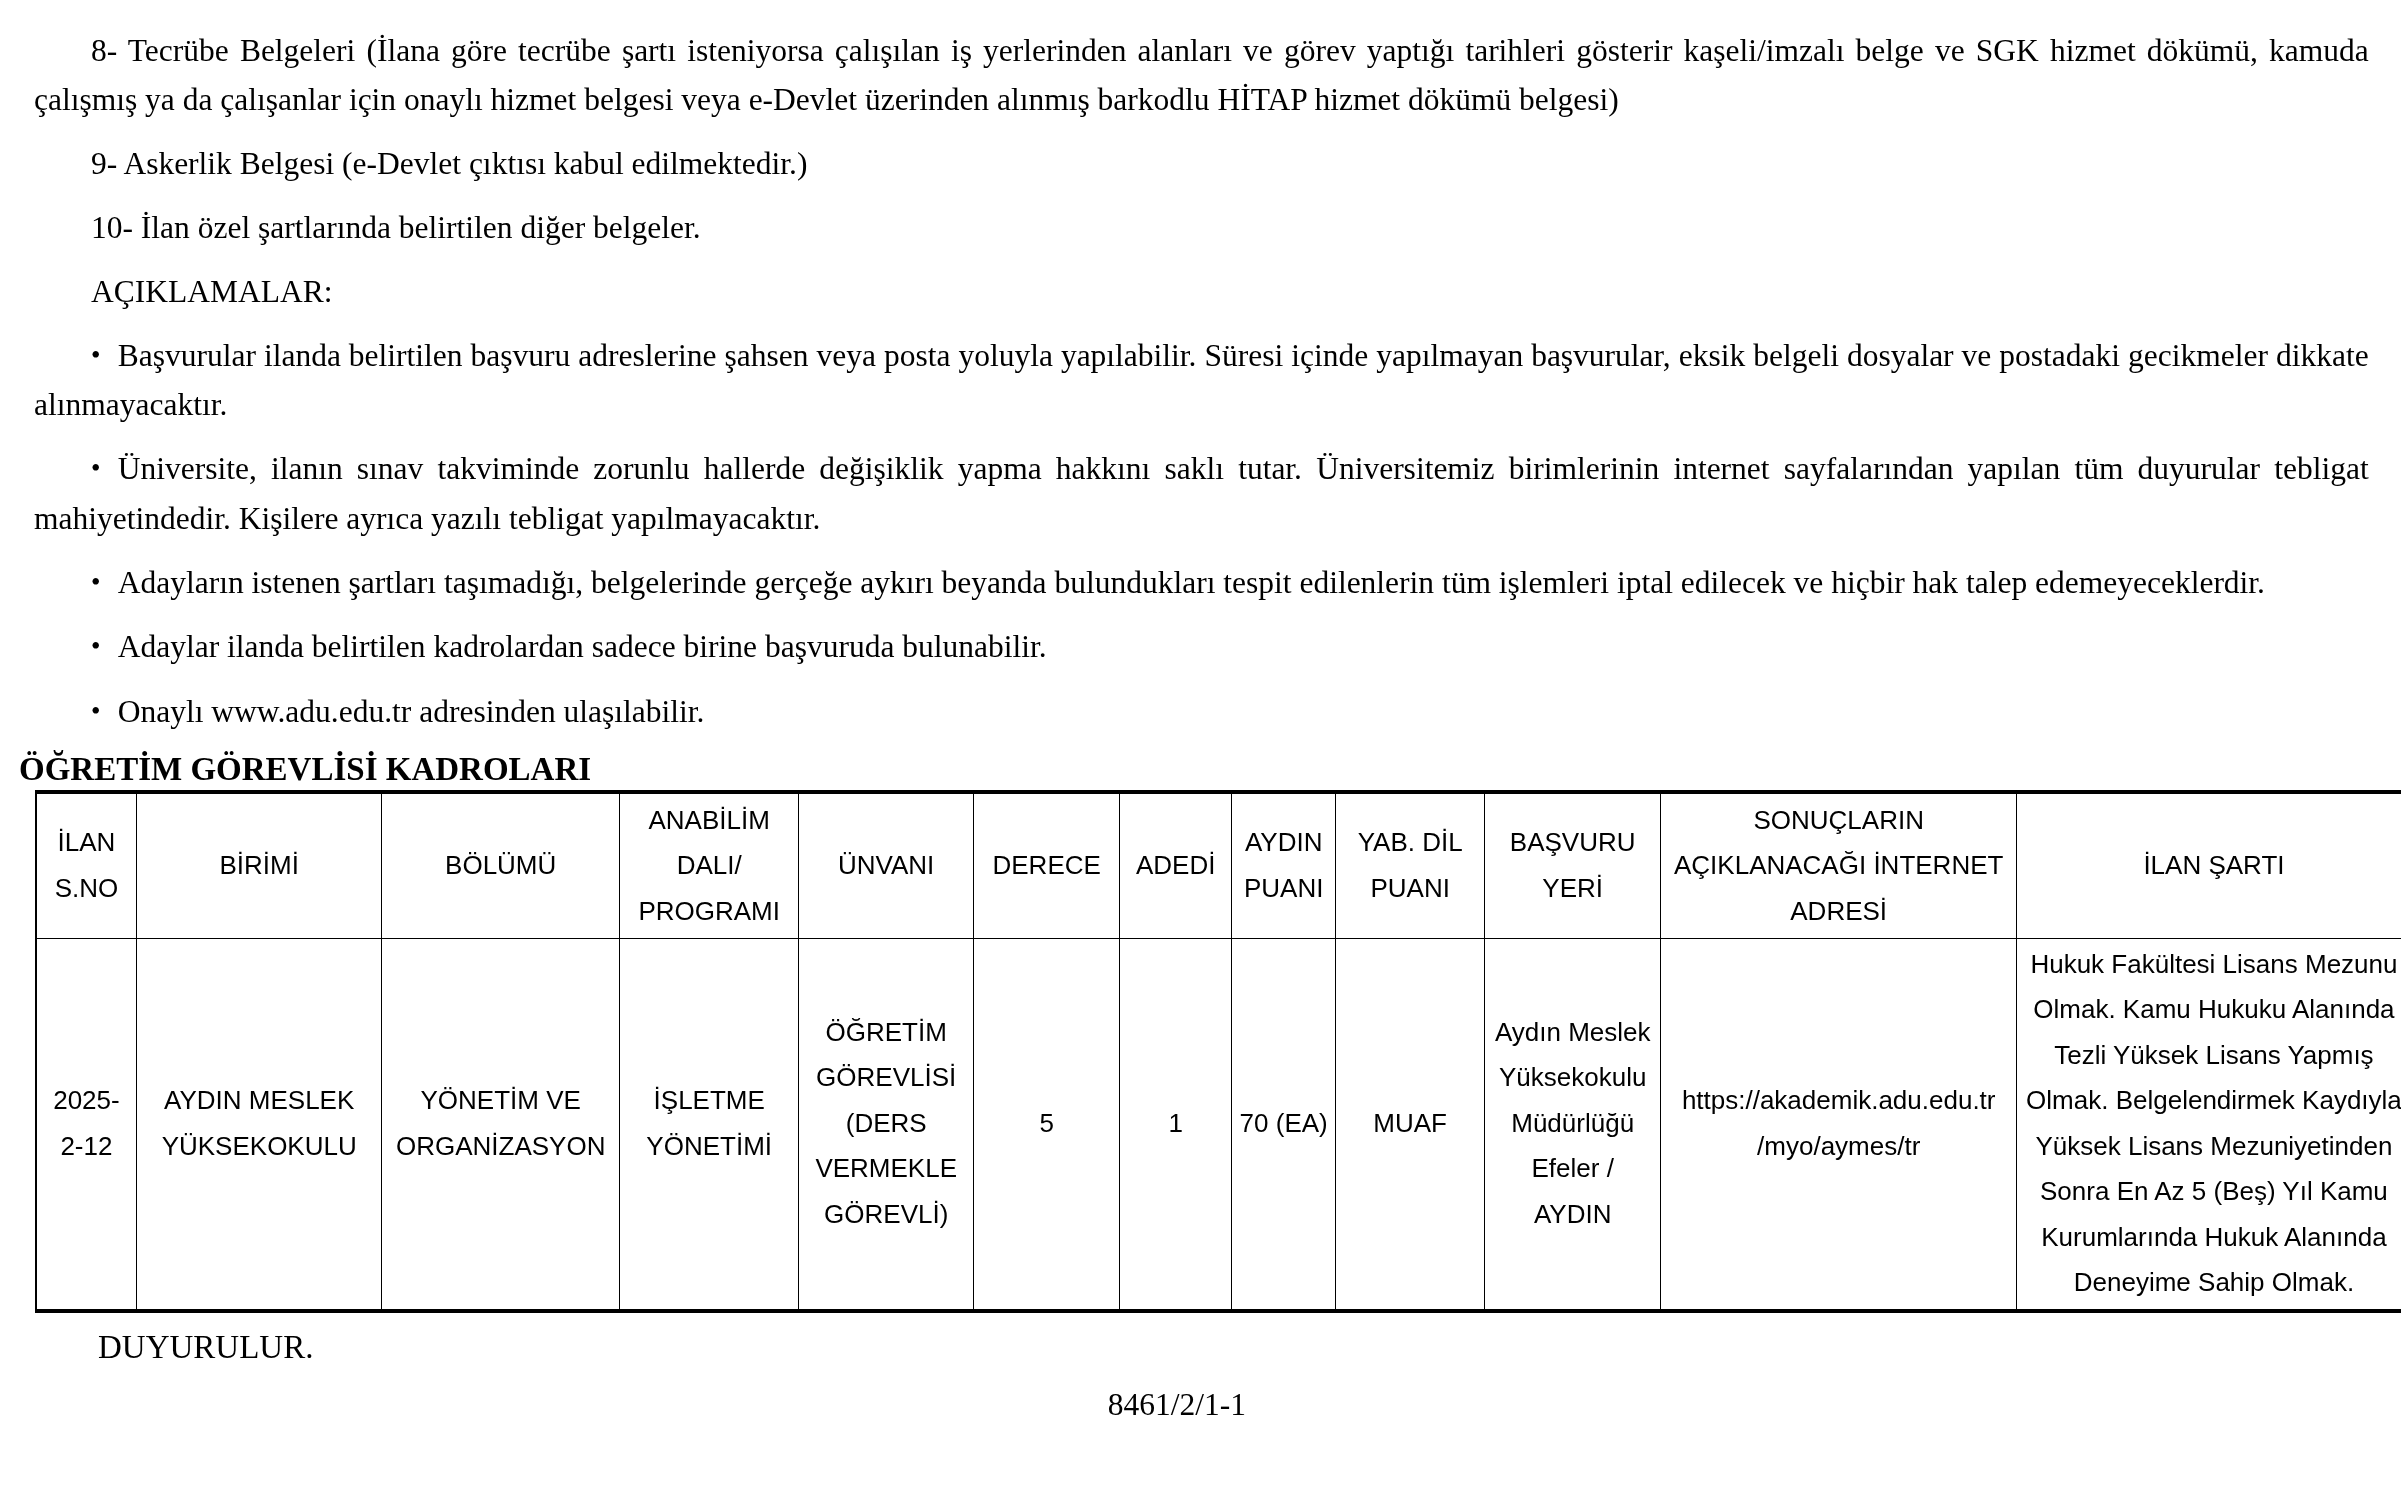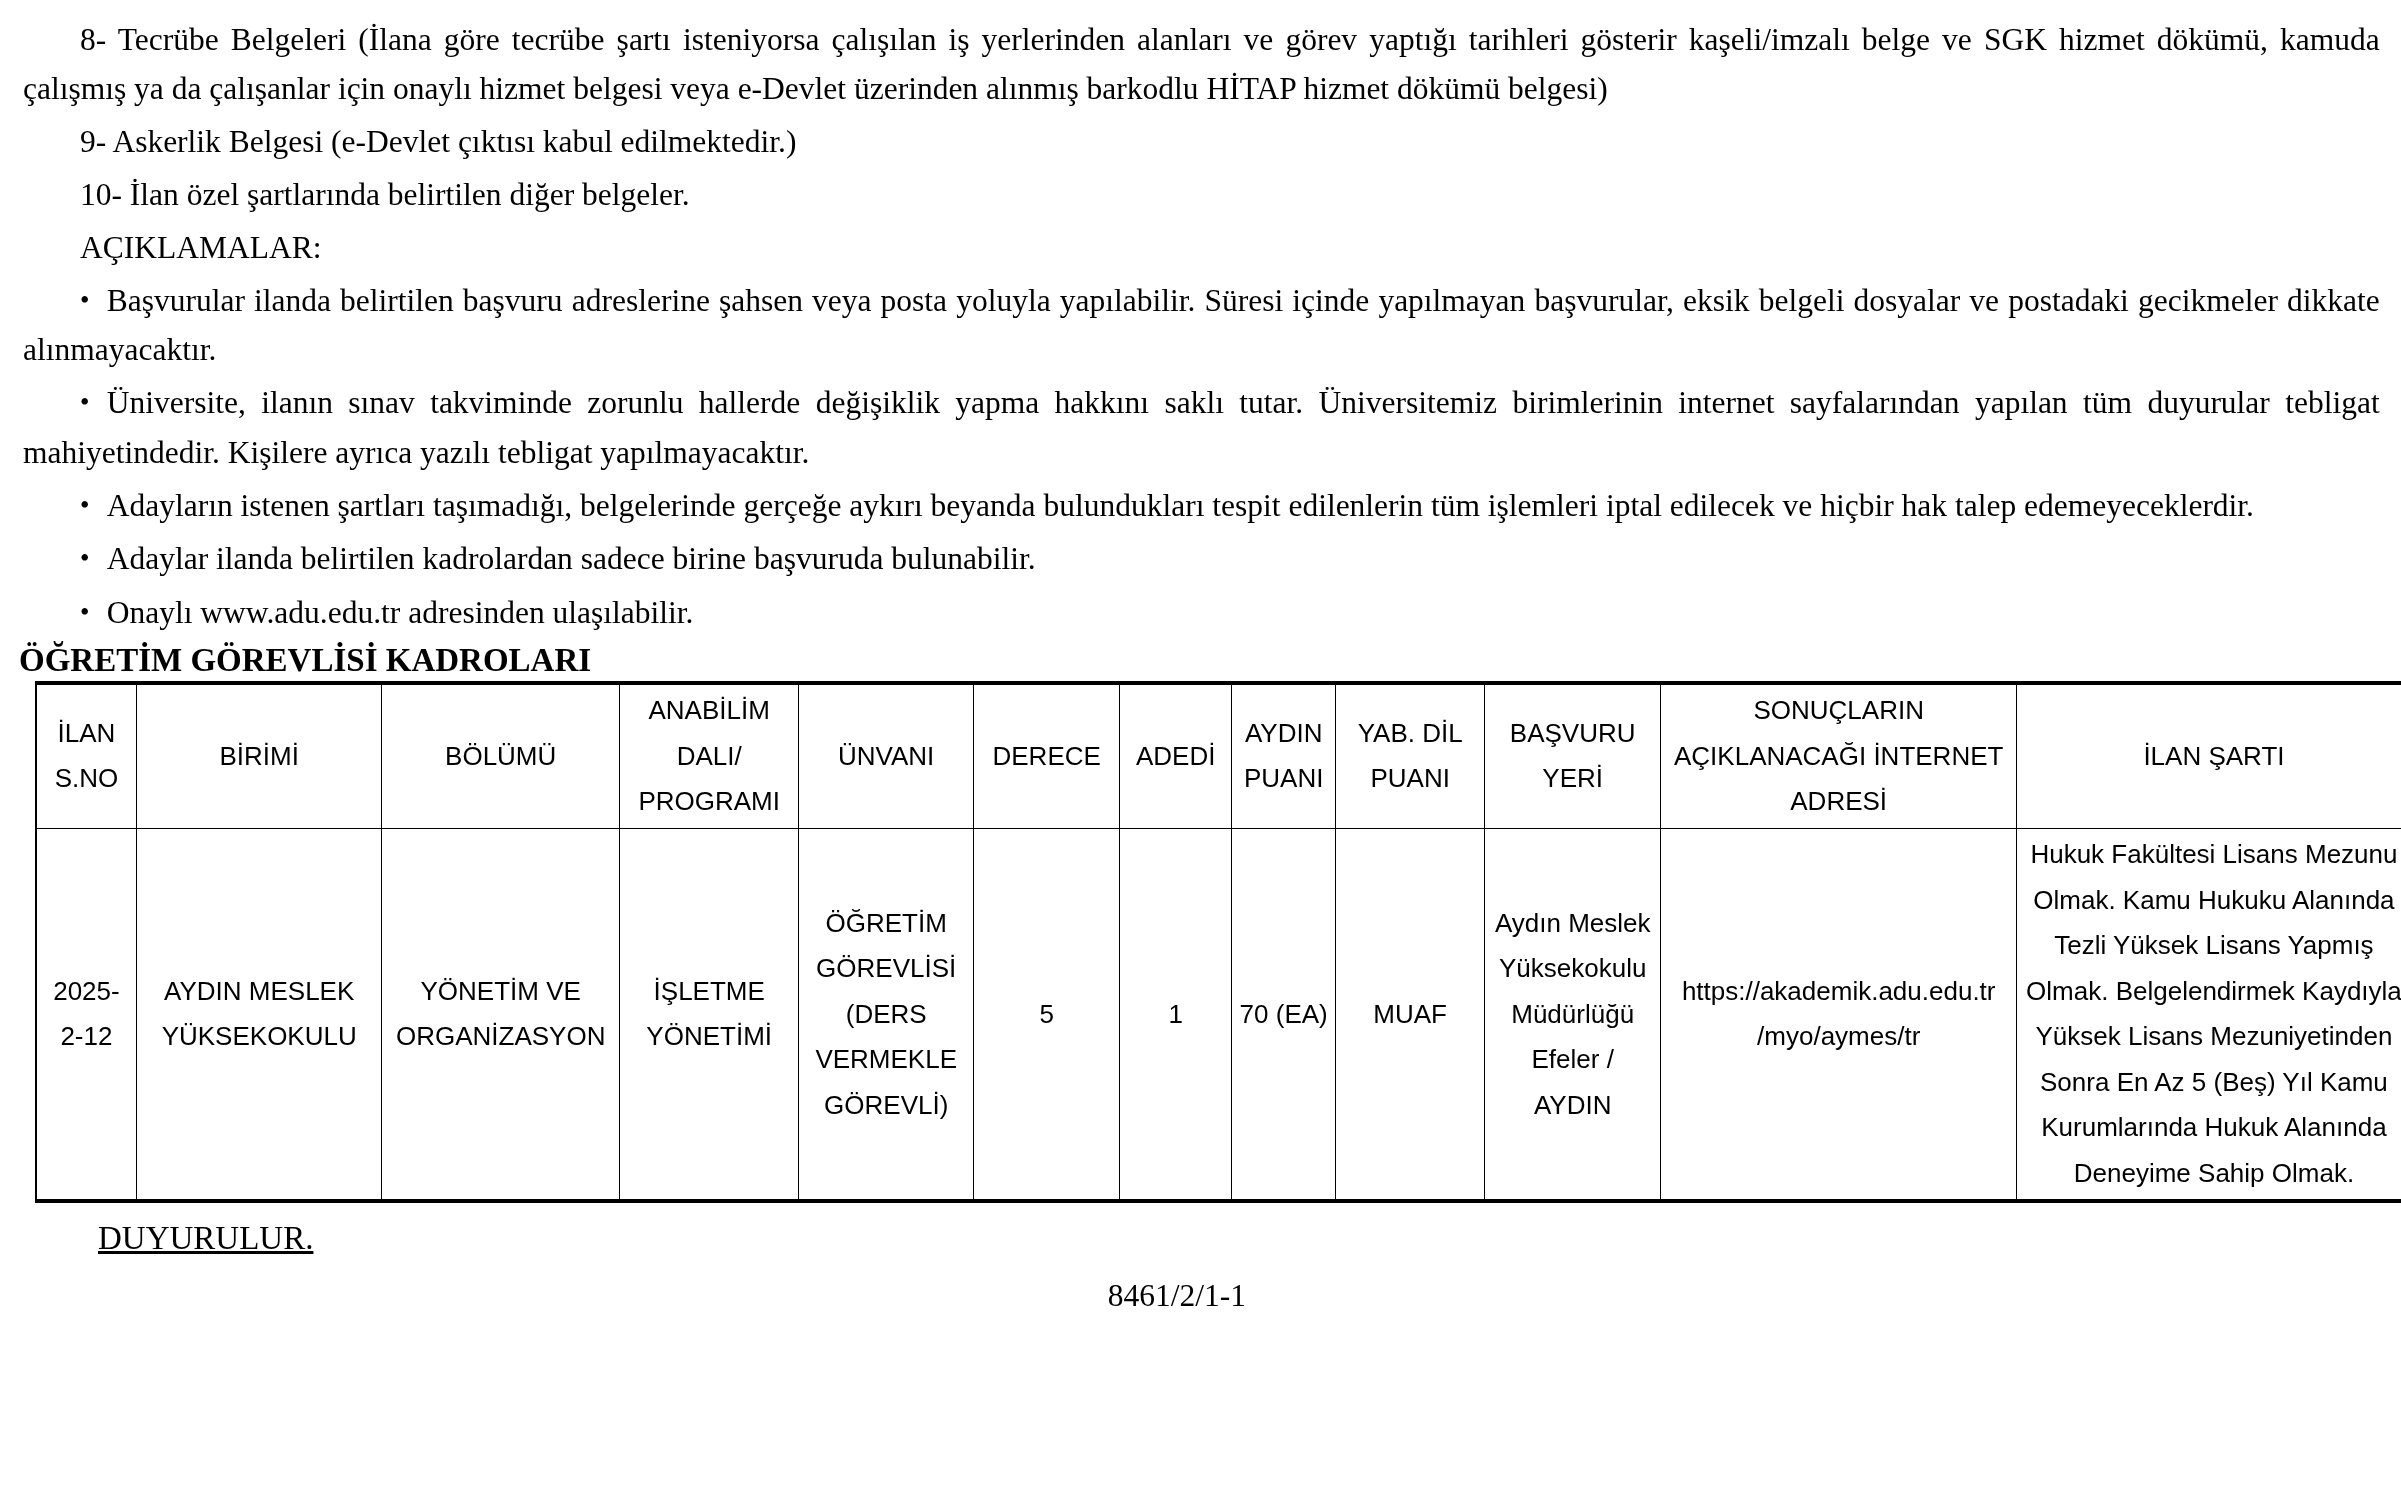--- a/index.html
+++ b/index.html
@@ -12,21 +12,21 @@
     width: 2401px;
     height: 1511px;
     overflow: hidden;
     font-family: "Liberation Serif", serif;
   }
   .page {
     padding: 11px 17.3px 0 19px;
   }
   
   .para {
-    margin: 4px;
+    margin: 15px;
     font-size: 31.5px;
     line-height: 49px;
     text-align: justify;
     text-indent: 57px;
   }
   .para.no-justify { text-align: left; }
   .bullet-marker {
     display: inline-block;
     width: 11px;
     margin-right: 15.7px;
@@ -70,21 +70,20 @@
     text-align: justify;
     padding: 4.7px 7.9px;
     line-height: 1.52;
   }
   td.cell-url { padding: 3.1px 3.1px; }
   
   .closing {
     margin: 15.7px 0 0 79px;
     font-size: 33px;
     line-height: 38px;
-    text-decoration: underline;
   }
   .ref-number {
     margin: 20.5px 49px 0 0;
     text-align: center;
     font-size: 31.5px;
     line-height: 36px;
   }
 </style>
 </head>
 <body>

